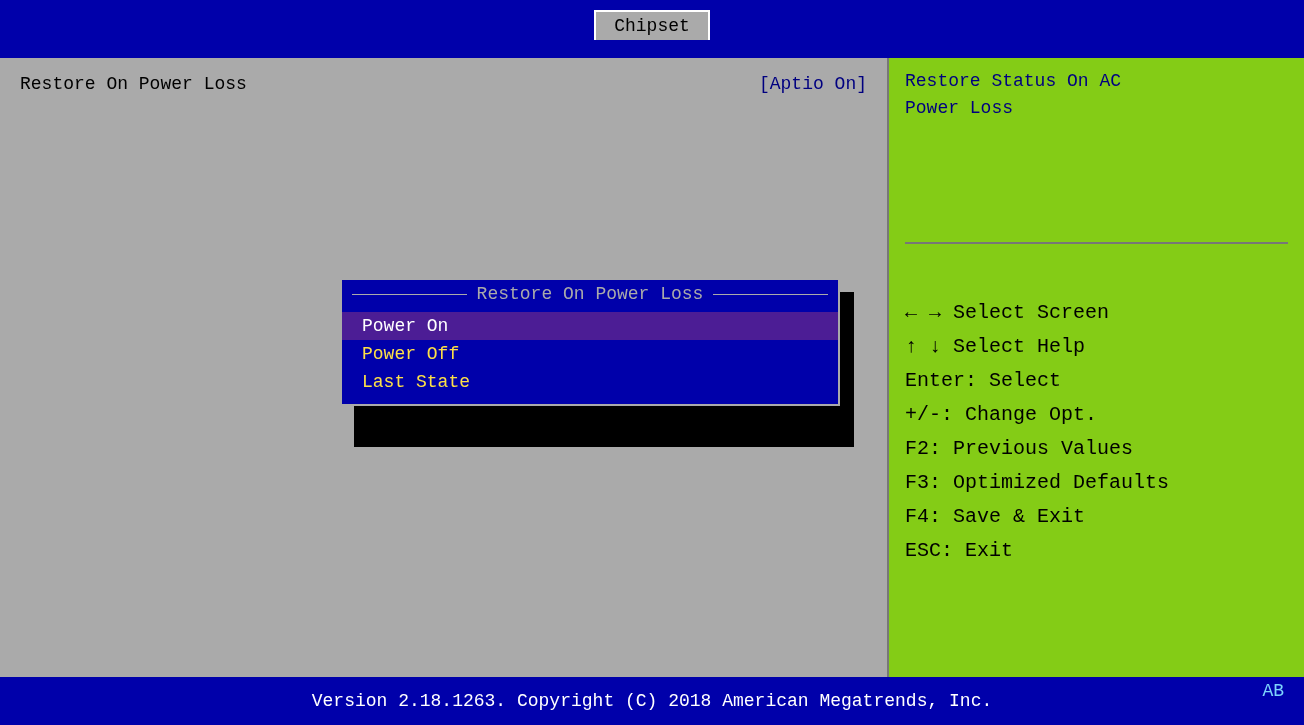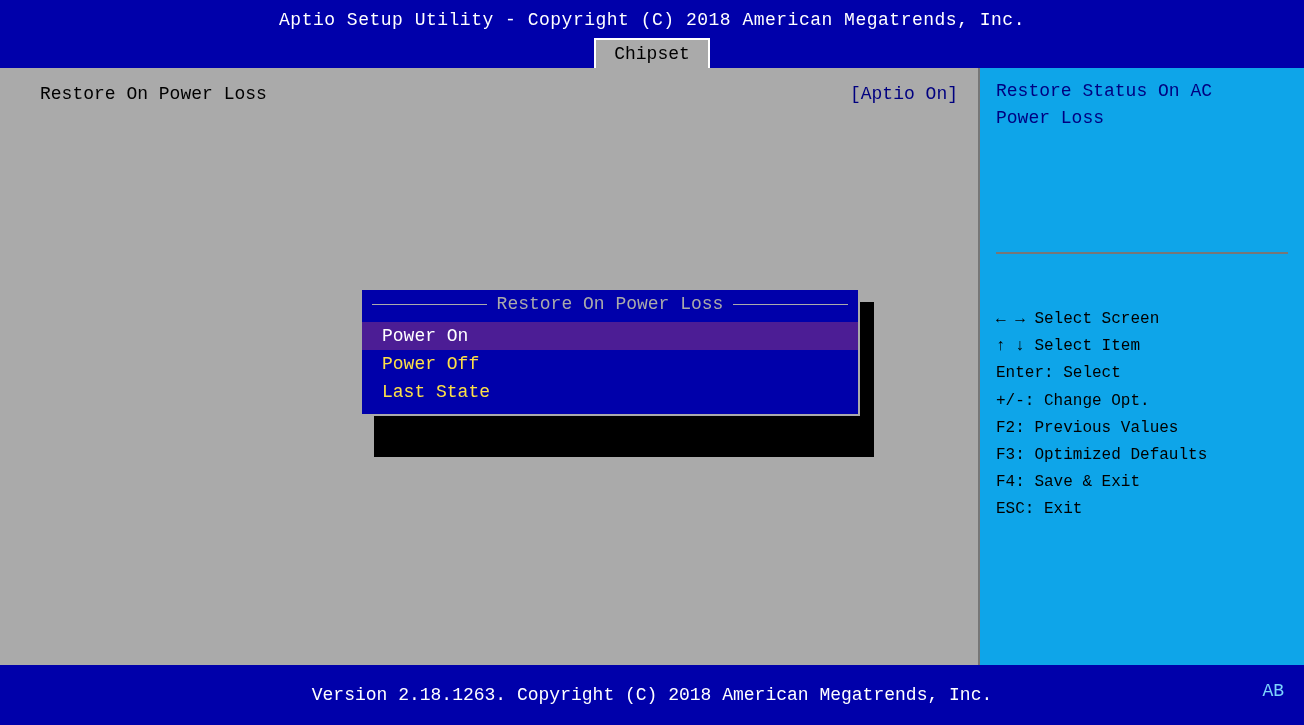--- a/index.html
+++ b/index.html
@@ -60,21 +60,20 @@
       background: #aaaaaa;
     }
 
     
     #left-panel {
       flex: 1;
       background: #aaaaaa;
       padding: 10px 16px;
       position: relative;
       border-right: 2px solid #777;
-      margin-left: 20px;
     }
 
     .setting-row {
       display: flex;
       align-items: center;
       padding: 6px 4px;
       color: #000000;
       font-size: 18px;
     }
 
@@ -140,22 +139,22 @@
       cursor: pointer;
     }
 
     .dropdown-option.selected {
       background: #4c1d95;
       color: #ffffff;
     }
 
     
     #right-panel {
-      width: 324px;
-      background: #0ea5e9;
+      width: 415px;
+      background: #84cc16;
       padding: 10px 16px;
       display: flex;
       flex-direction: column;
       gap: 36px;
     }
 
     #help-text {
       color: #000080;
       font-size: 18px;
       line-height: 1.5;
@@ -164,31 +163,31 @@
     }
 
     #divider {
       border: none;
       border-top: 2px solid #777777;
       margin: 8px 0;
     }
 
     #keybindings {
       color: #000000;
-      font-size: 16px;
+      font-size: 20px;
       line-height: 1.7;
       margin-top: 8px;
     }
 
     
     #footer {
       background: #0000aa;
       color: #ffffff;
       text-align: center;
-      padding: 20px 0;
+      padding: 8px 0;
       font-size: 18px;
       display: flex;
       align-items: center;
       justify-content: center;
       min-height: 48px;
       position: relative;
     }
 
     #footer-ab {
       position: absolute;
@@ -197,21 +196,20 @@
       color: #7dd3fc;
       font-size: 18px;
     }
   </style>
 </head>
 <body>
 
 <div id="app">
 
   <div id="header">
-    <div id="header-title">Aptio Setup Utility - Copyright (C) 2018 American Megatrends, Inc.</div>
     <div id="tab-bar">
       <div class="tab">Chipset</div>
     </div>
   </div>
 
   <div id="main">
 
     <div id="left-panel">
       <div class="setting-row">
         <span class="setting-label">Restore On Power Loss</span>
@@ -235,21 +233,21 @@
         </div>
       </div>
 
     </div>
 
     <div id="right-panel">
       <div id="help-text">Restore Status On AC<br>Power Loss</div>
       <hr id="divider">
       <div id="keybindings">
           <div>← →  Select Screen</div>
-          <div>↑ ↓  Select Item</div>
+          <div>↑ ↓  Select Help</div>
           <div>Enter: Select</div>
           <div>+/-:  Change Opt.</div>
           <div>F2:  Previous Values</div>
           <div>F3:  Optimized Defaults</div>
           <div>F4:  Save &amp; Exit</div>
           <div>ESC: Exit</div>
         </div>
     </div>
 
   </div>

